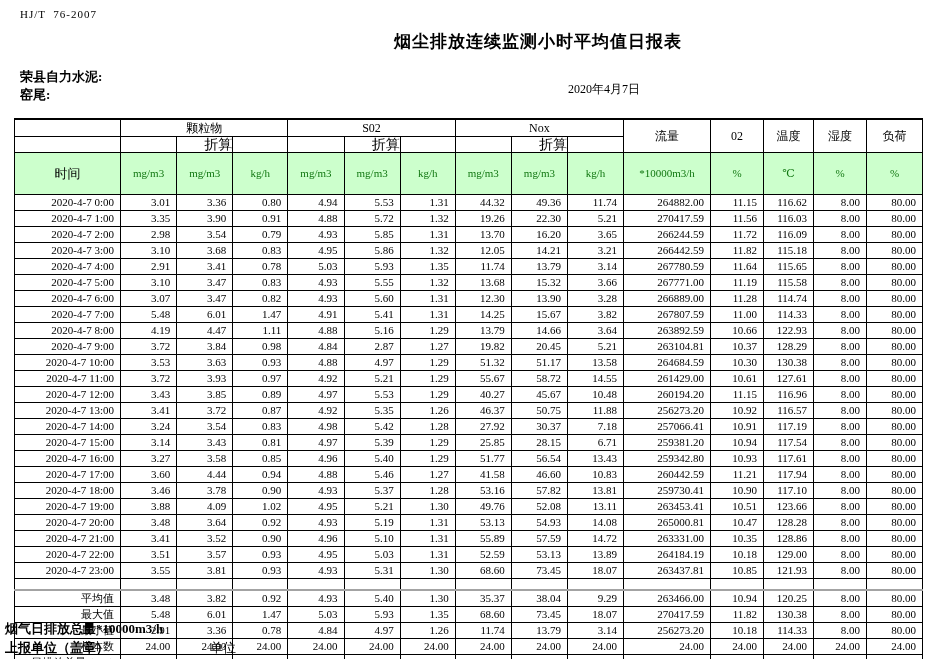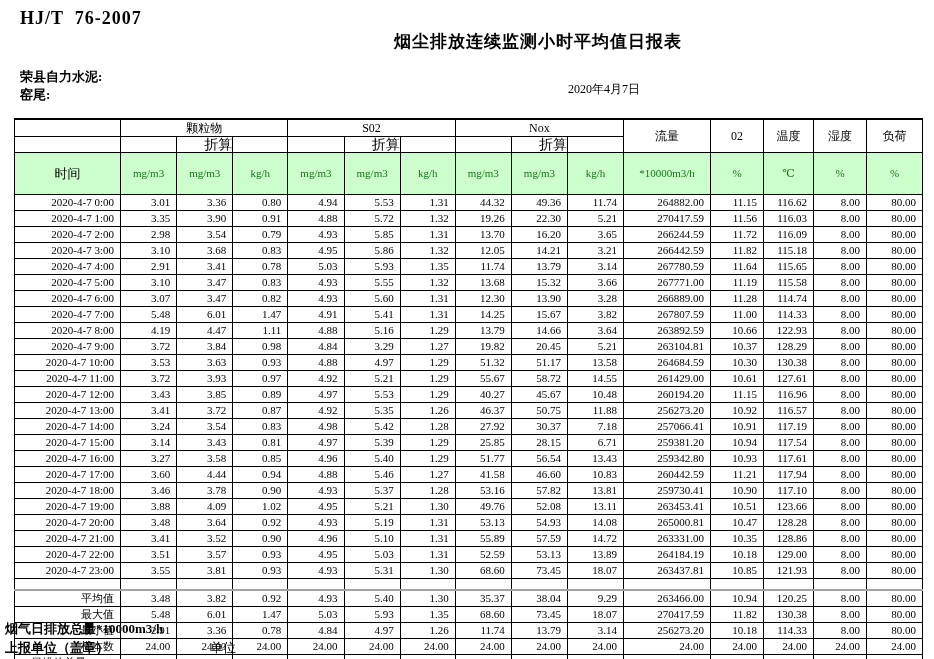--- a/index.html
+++ b/index.html
@@ -1,18 +1,18 @@
 <!DOCTYPE html>
 <html style="--header_row_bg: #ccffcc; --header_row_text: #117711;"><head>
 <meta charset="utf-8">
 <style>
   html,body{margin:0;padding:0;}
   body{font-family:"Liberation Serif","DejaVu Serif",serif;background:#fff;}
   .page{position:relative;width:934px;height:659px;background:#fff;overflow:hidden;}
-  .hdr-std{position:absolute;left:20px;top:8px;font-weight:bold;font-size:18px;white-space:pre;letter-spacing:1px;}
+  .hdr-std{position:absolute;left:20px;top:8px;font-weight:normal;font-size:11px;white-space:pre;letter-spacing:1px;}
   .hdr-title{position:absolute;left:0;top:30px;width:682px;text-align:right;font-weight:bold;font-size:17px;letter-spacing:1px;}
   .hdr-company{position:absolute;left:20px;top:68px;font-weight:bold;font-size:13px;}
   .hdr-location{position:absolute;left:20px;top:86px;font-weight:bold;font-size:13px;}
   .hdr-date{position:absolute;left:568px;top:81px;font-size:12px;}
   table.report{position:absolute;left:14px;top:118px;border-collapse:collapse;table-layout:fixed;
     border:1px solid #000;border-top:2px solid #000;}
   table.report td{border:1px solid #000;font-size:11px;height:15px;line-height:13px;
     padding:0 6px 0 0;text-align:right;overflow:hidden;white-space:nowrap;}
   tr.grp-row td{height:16px;text-align:center;padding:0;font-size:12px;}
   tr.sub-row td{height:15px;text-align:right;padding:0;font-size:14px;}
@@ -252,21 +252,21 @@
           <td>122.93</td>
           <td>8.00</td>
           <td>80.00</td>
         </tr>
         <tr>
           <td class="time-cell">2020-4-7  9:00</td>
           <td>3.72</td>
           <td>3.84</td>
           <td>0.98</td>
           <td>4.84</td>
-          <td>3.29</td>
+          <td>2.87</td>
           <td>1.27</td>
           <td>19.82</td>
           <td>20.45</td>
           <td>5.21</td>
           <td>263104.81</td>
           <td>10.37</td>
           <td>128.29</td>
           <td>8.00</td>
           <td>80.00</td>
         </tr>

